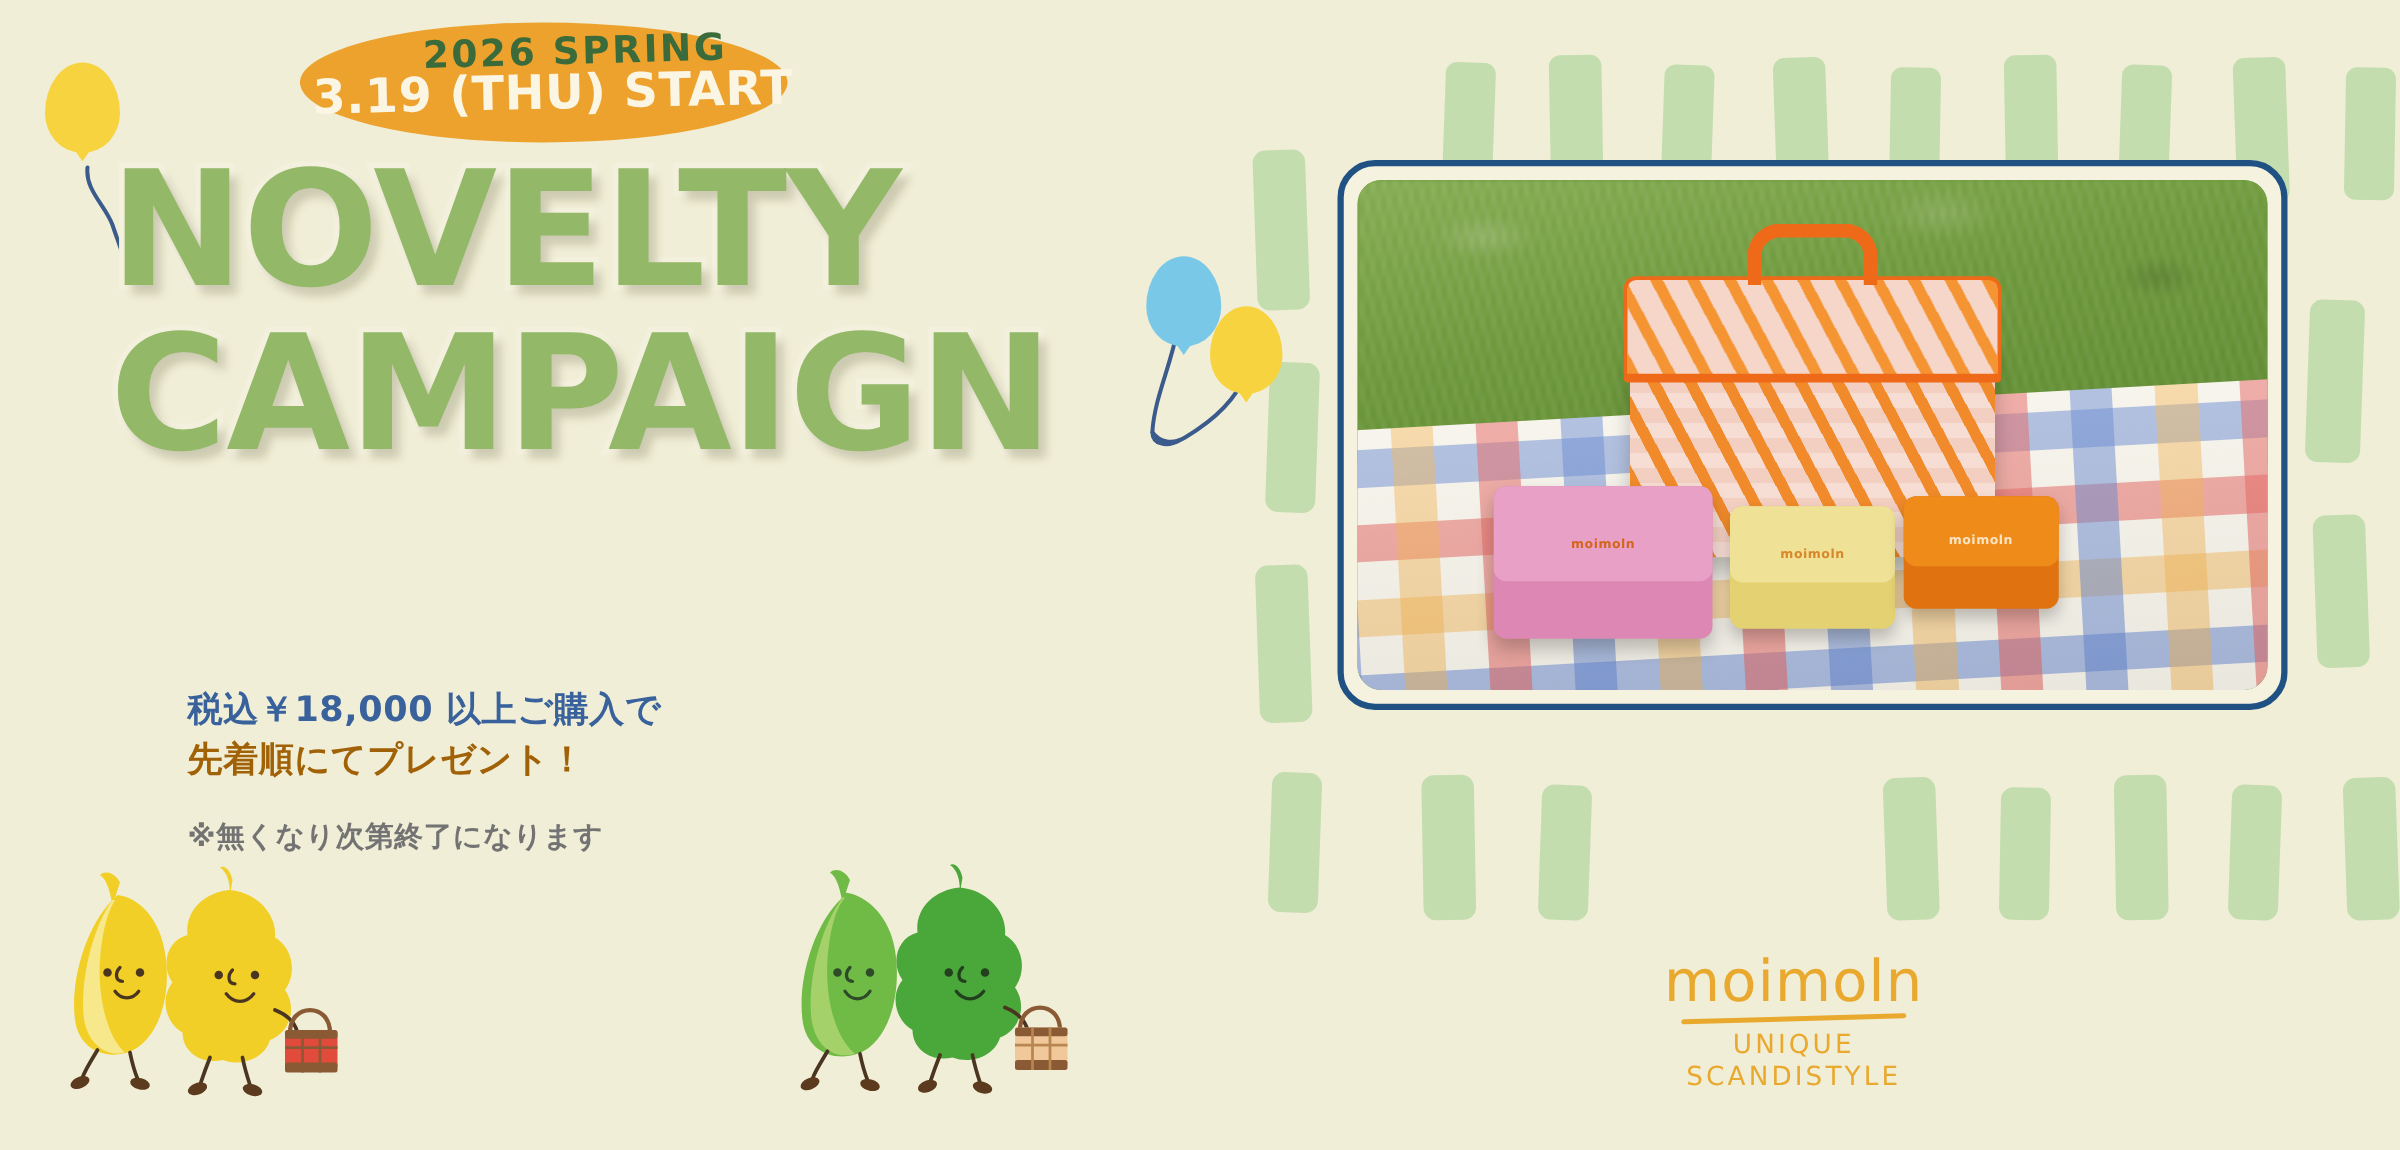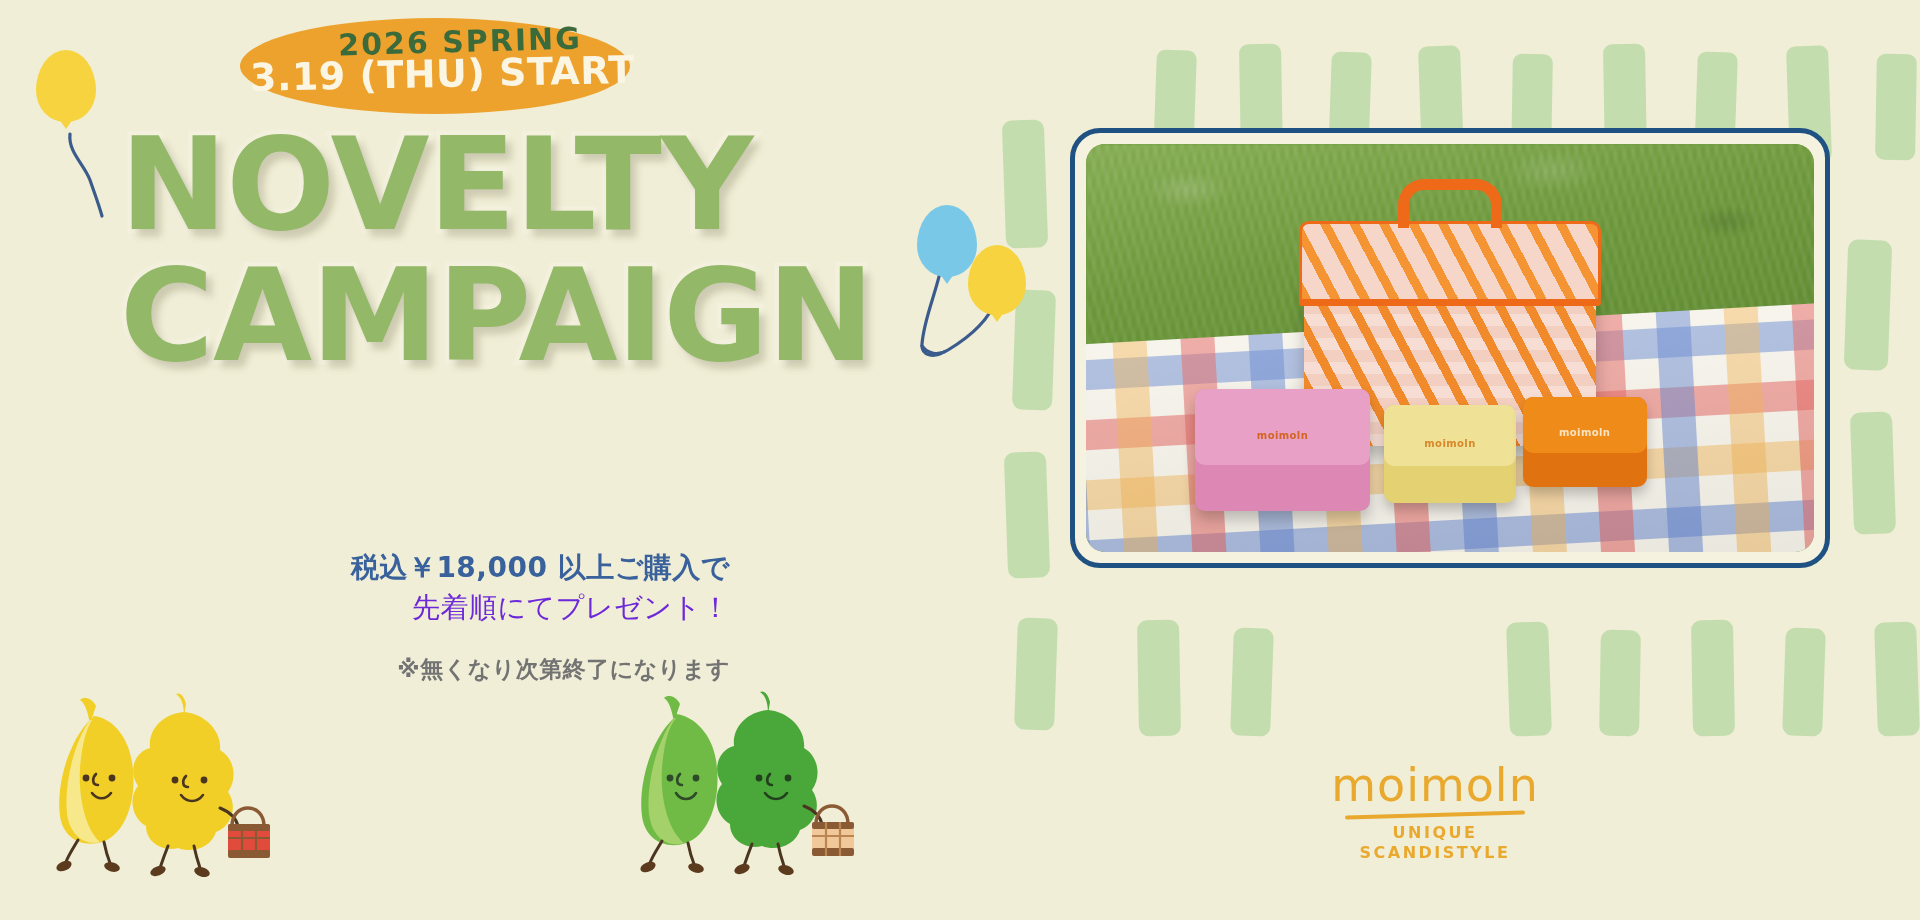--- a/index.html
+++ b/index.html
@@ -65,21 +65,21 @@
     font-weight: 700;
     letter-spacing: 0.5px;
     color: #fbf6e4;
     transform: rotate(-1.2deg);
     white-space: nowrap;
   }
 
   
   .headline {
     position: absolute;
-    left: 120px; top: 122px;
+    left: 88px; top: 122px;
     width: 800px;
   }
   .headline .line {
     font-family: "DejaVu Sans", sans-serif;
     font-size: 128px;
     font-weight: 700;
     line-height: 0.98;
     letter-spacing: -1px;
     color: #93b868;
     -webkit-text-stroke: 9px #f3f0dd;
@@ -87,34 +87,34 @@
     text-shadow: 6px 7px 7px rgba(120,115,80,0.30);
     white-space: nowrap;
   }
   .headline .line2 { margin-top: 6px; }
 
   
   .copy {
     position: absolute;
     left: 150px; top: 548px;
     width: 580px;
-    text-align: right;
+    text-align: left;
     font-family: "DejaVu Sans", sans-serif;
   }
   .copy .l1 {
     font-size: 28px; font-weight: 700; color: #39619c;
     line-height: 1.42; letter-spacing: 0.5px;
   }
   .copy .l2 {
     font-size: 28px; font-weight: 700; color: #e0851f;
     line-height: 1.42; letter-spacing: 0.5px;
   }
   .copy .l2 .tail { color: #39619c; }
   .copy .l3 {
-    font-size: 28px; font-weight: 400; color: #6d28d9;
+    font-size: 28px; font-weight: 700; color: #a16207;
     line-height: 1.42; letter-spacing: 0.5px;
   }
   .copy .note {
     margin-top: 26px;
     font-size: 23px; font-weight: 700; color: #737373;
     letter-spacing: 0.5px;
   }
 
   
   .photo-card {
@@ -245,22 +245,22 @@
   }
   .logo .rule {
     width: 180px; height: 4px;
     margin: 5px auto 6px;
     background: #e9a92e;
     border-radius: 3px;
     transform: rotate(-1.6deg);
   }
   .logo .sub1, .logo .sub2 {
     font-family: "DejaVu Sans", sans-serif;
-    font-size: 16px;
-    font-weight: 700;
+    font-size: 21px;
+    font-weight: 400;
     color: #e9a92e;
     letter-spacing: 2.5px;
     line-height: 1.22;
     white-space: nowrap;
   }
 
   
   .mascot { position: absolute; }
 </style>
 </head>

